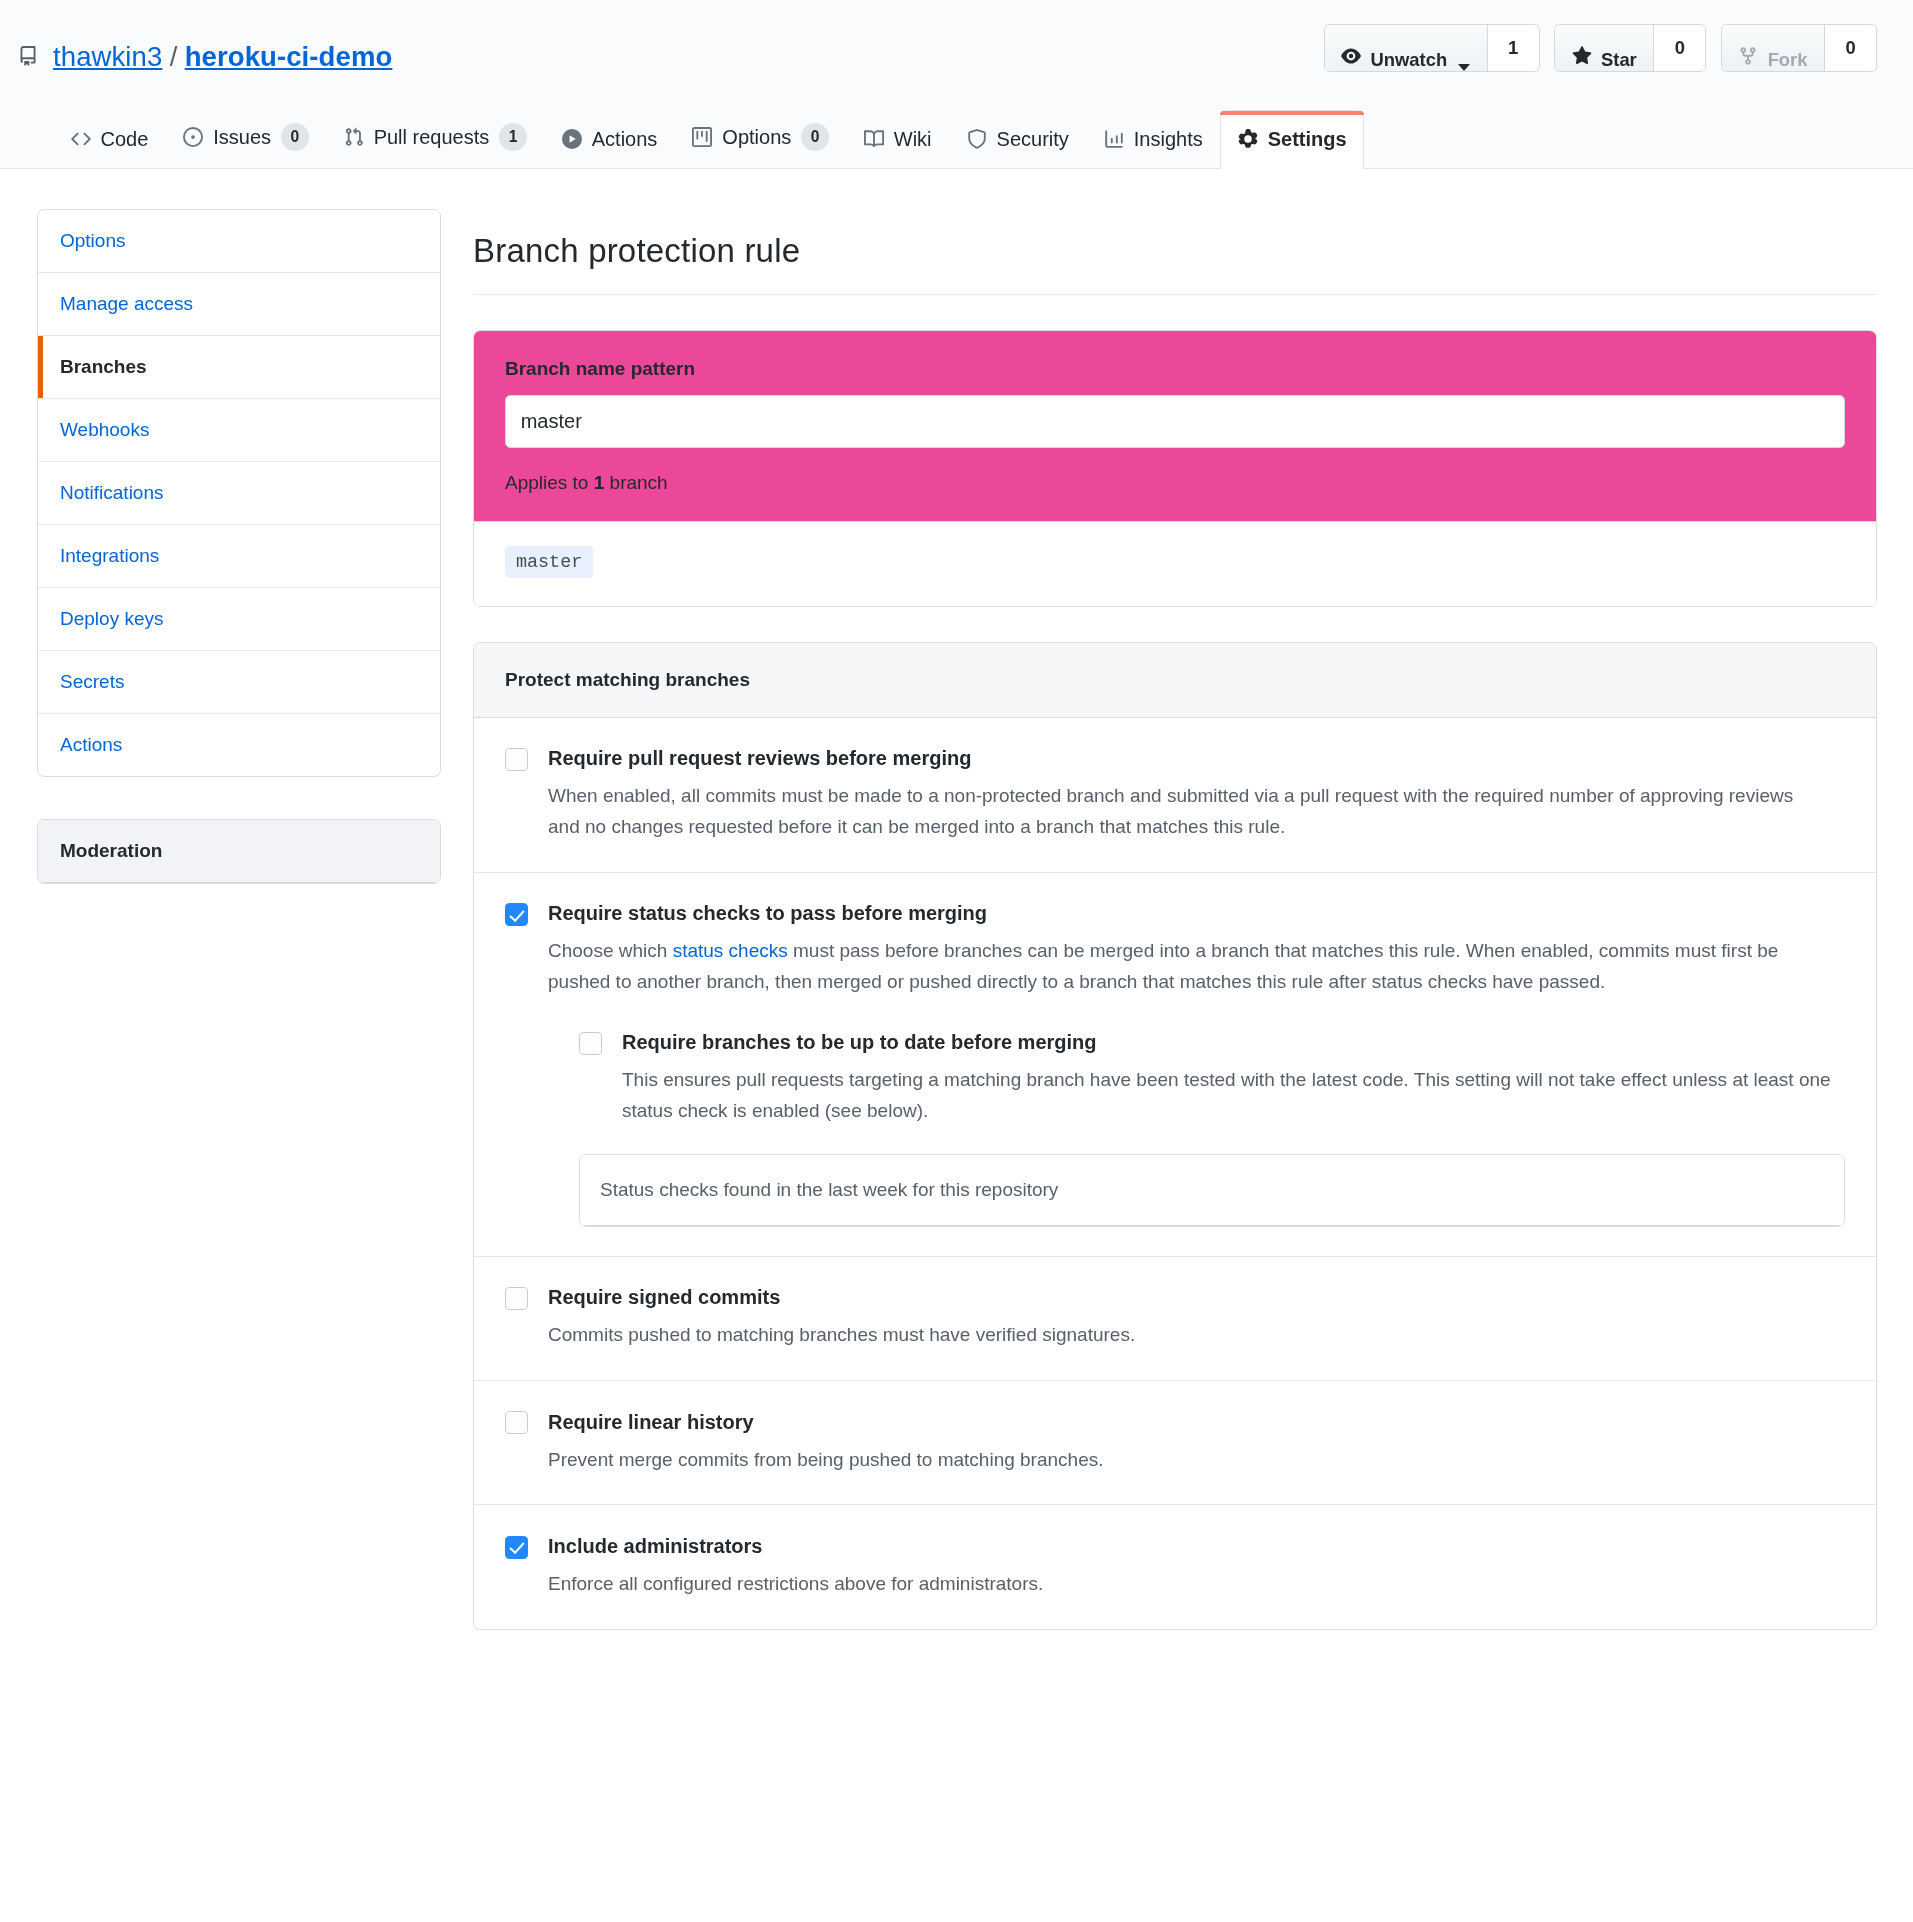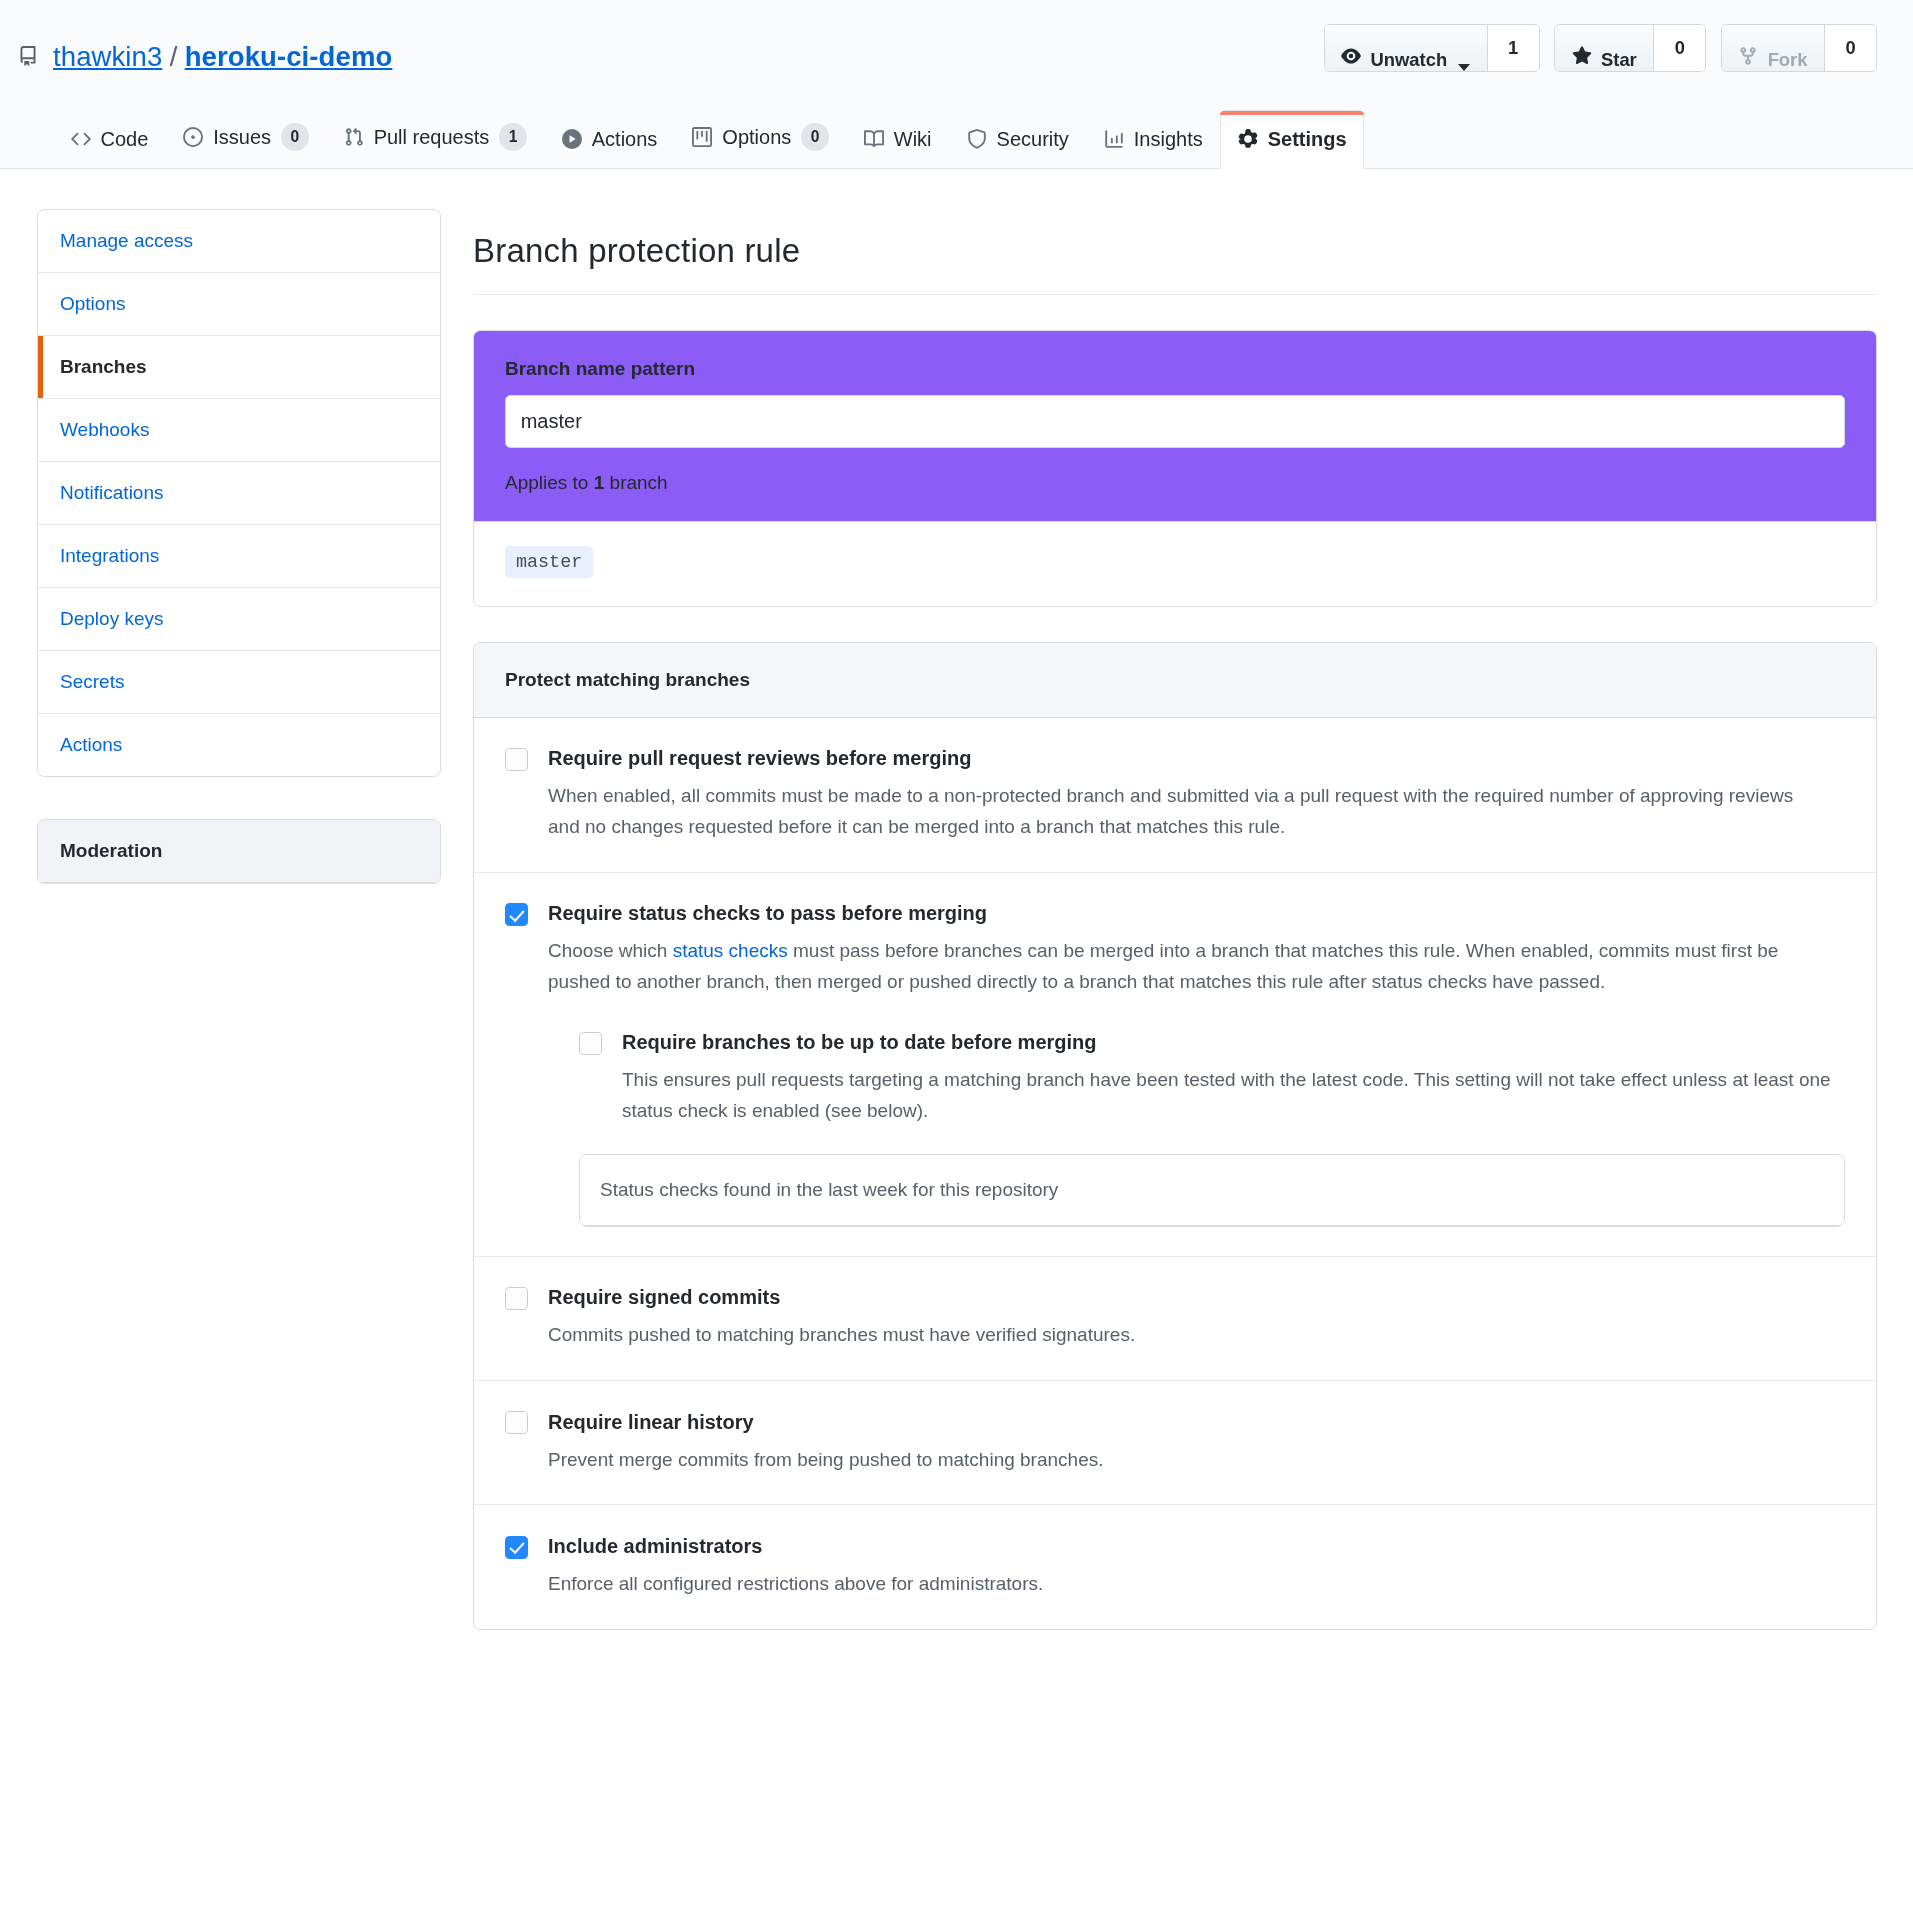--- a/index.html
+++ b/index.html
@@ -181,21 +181,21 @@
   }
 
   .card {
     border: 0.9px solid #d8dce1;
     border-radius: 7.3px;
     margin-top: 35px;
     background: #fff;
     overflow: hidden;
   }
   .card-section-grey {
-    background: #8b5cf6;
+    background: #ec4899;
     padding: 27.5px 31px 27.5px 31px;
     border-bottom: 0.9px solid #d8dce1;
   }
   .field-label {
     font-size: 19px; font-weight: 600; color: #24292e;
     margin-bottom: 14.7px;
   }
   .text-input {
     width: 100%;
     height: 53px;
@@ -443,22 +443,22 @@
       </span>
       <span>Settings</span>
     </div>
   </div>
 </div>
 
 <div class="page">
 
   <div class="sidebar">
     <nav class="menu">
+      <a class="menu-item" href="#">Options</a>
       <a class="menu-item" href="#">Manage access</a>
-      <a class="menu-item" href="#">Options</a>
       <a class="menu-item selected" href="#">Branches</a>
       <a class="menu-item" href="#">Webhooks</a>
       <a class="menu-item" href="#">Notifications</a>
       <a class="menu-item" href="#">Integrations</a>
       <a class="menu-item" href="#">Deploy keys</a>
       <a class="menu-item" href="#">Secrets</a>
       <a class="menu-item" href="#">Actions</a>
     </nav>
 
     <nav class="menu">

